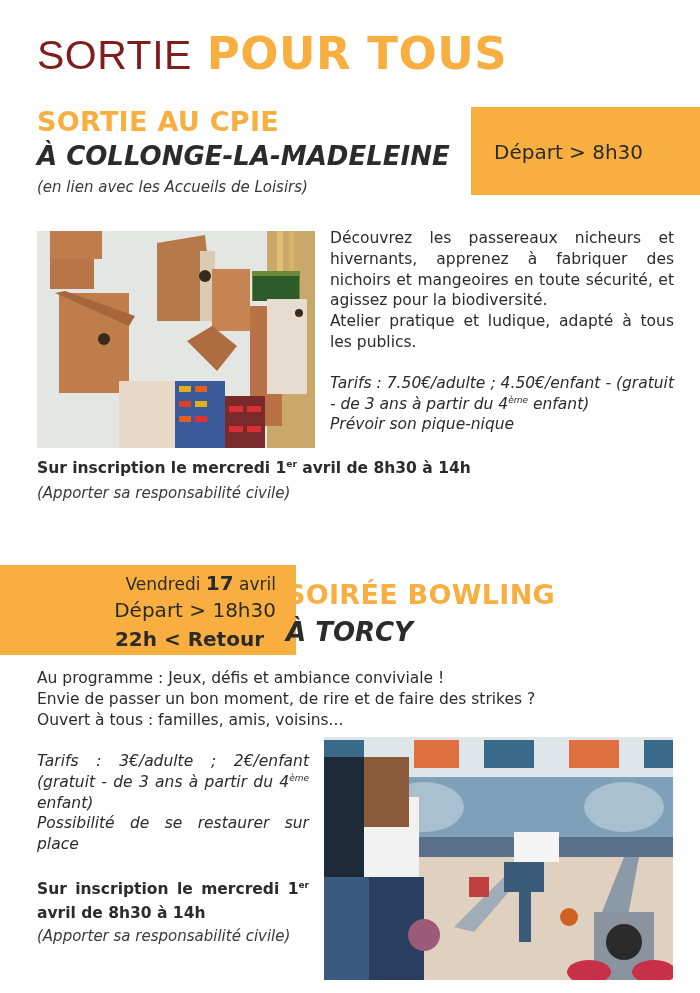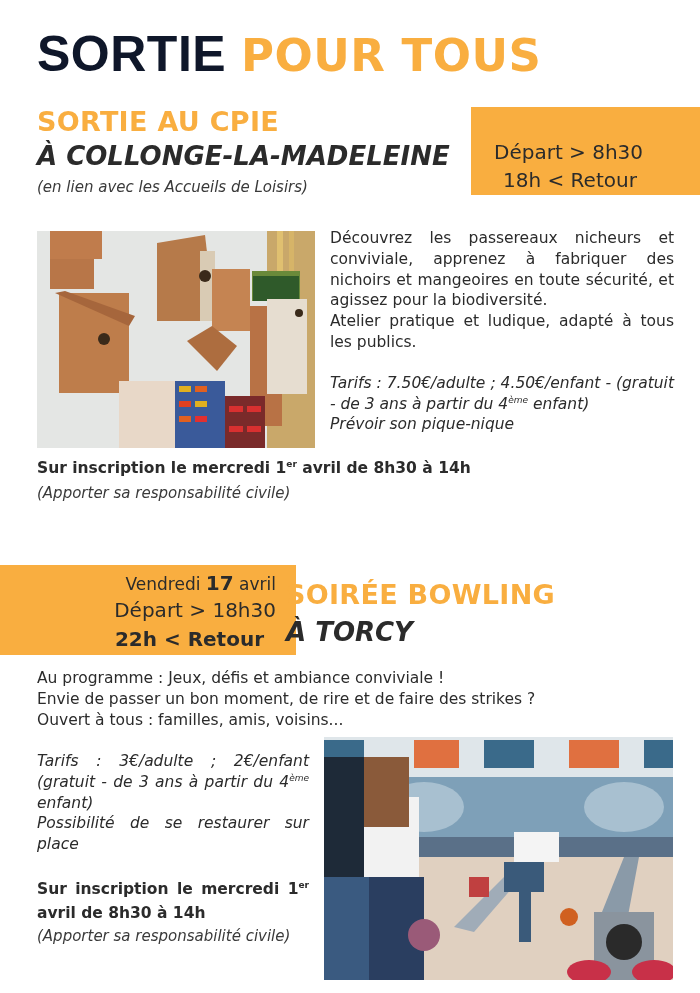--- a/index.html
+++ b/index.html
@@ -1,20 +1,20 @@
 <!DOCTYPE html>
 <html><head>
 <meta charset="utf-8">
 <style>
   html, body { margin:0; padding:0; }
   body { width:700px; height:993px; background:#ffffff; position:relative; overflow:hidden;
          font-family:"DejaVu Sans", sans-serif; color:#2b2b2b; }
   .abs { position:absolute; }
   .title { left:37px; top:28px; font-size:45px; line-height:52px; white-space:nowrap; letter-spacing:0.5px; }
-  .title .light { font-weight:700; color:#0f172a; font-family:"Liberation Sans", sans-serif; font-size:50px; }
+  .title .light { font-weight:400; color:#7f1d1d; font-family:"Liberation Sans", sans-serif; font-size:41px; }
   .title .bold { font-weight:bold; color:#F9AE40; font-family:"DejaVu Sans", sans-serif; }
   .ev-title { font-weight:bold; color:#F9AE40; font-size:27px; white-space:nowrap; letter-spacing:0.3px; }
   .ev-loc { font-weight:bold; font-style:italic; color:#2b2b2b; font-size:26px; white-space:nowrap; }
   .ev-note { font-style:italic; font-size:15px; color:#3a3a3a; font-weight:300; white-space:nowrap; }
   .datebox { background:#F9AE40; color:#2b2b2b; font-family:"DejaVu Sans", sans-serif; }
   .datebox .l1 { font-size:17px; line-height:24px; }
   .datebox .l1 b { font-size:20px; font-weight:bold; }
   .datebox .l2, .datebox .l3 { font-size:20px; line-height:29px; }
   .para { font-size:15.5px; line-height:20.8px; color:#2b2b2b; text-align:justify; }
   .para .it { font-style:italic; }
@@ -32,21 +32,20 @@
   <span class="bold">POUR TOUS</span>
 </div>
 
 <section>
   <div class="abs ev-title" style="left:37px; top:106px;">SORTIE AU CPIE</div>
   <div class="abs ev-loc" style="left:37px; top:141px;">À COLLONGE-LA-MADELEINE</div>
   <div class="abs ev-note" style="left:37px; top:178px;">(en lien avec les Accueils de Loisirs)</div>
 
   <div class="abs datebox" style="left:471px; top:107px; width:229px; height:88px;">
     <div class="l2" style="position:absolute; left:23px; top:31px; white-space:nowrap;">Départ &gt; 8h30</div>
-    <div class="l3" style="position:absolute; left:32px; top:59px; white-space:nowrap;">18h &lt; Retour</div>
   </div>
 
   <div class="abs photo" style="left:37px; top:231px; width:278px; height:217px;">
     <svg width="278" height="217" viewBox="0 0 278 217">
       <rect width="278" height="217" fill="#dcdcd6"></rect>
       <rect x="0" y="0" width="230" height="217" fill="#e4e6e4"></rect>
       <rect x="230" y="0" width="48" height="217" fill="#c9a86a"></rect>
       <rect x="240" y="0" width="6" height="60" fill="#e0c070"></rect>
       <rect x="252" y="0" width="5" height="60" fill="#d6b468"></rect>
       <rect x="13" y="0" width="52" height="28" fill="#c07c4c"></rect>
@@ -74,21 +73,21 @@
       <rect x="158" y="185" width="12" height="6" fill="#e03030"></rect>
       <rect x="188" y="165" width="40" height="52" fill="#7a2a2a"></rect>
       <rect x="192" y="175" width="14" height="6" fill="#d83030"></rect>
       <rect x="210" y="175" width="14" height="6" fill="#d83030"></rect>
       <rect x="192" y="195" width="14" height="6" fill="#d83030"></rect>
       <rect x="210" y="195" width="14" height="6" fill="#d83030"></rect>
     </svg>
   </div>
 
   <div class="abs para" style="left:330px; top:228px; width:344px;">
-    <div>Découvrez les passereaux nicheurs et conviviale, apprenez à fabriquer des nichoirs et mangeoires en toute sécurité, et agissez pour la biodiversité.</div>
+    <div>Découvrez les passereaux nicheurs et hivernants, apprenez à fabriquer des nichoirs et mangeoires en toute sécurité, et agissez pour la biodiversité.</div>
     <div>Atelier pratique et ludique, adapté à tous les publics.</div>
     <div style="height:20px;"></div>
     <div class="it"><span>Tarifs : 7.50€/adulte ; 4.50€/enfant - (gratuit - de 3 ans à partir du 4</span><sup>ème</sup><span> enfant)</span></div>
     <div class="it">Prévoir son pique-nique</div>
   </div>
 
   <div class="abs reg" style="left:37px; top:459px;"><span>Sur inscription le mercredi 1</span><sup>er</sup><span> avril de 8h30 à 14h</span></div>
   <div class="abs rc" style="left:37px; top:484px;">(Apporter sa responsabilité civile)</div>
 </section>
 

